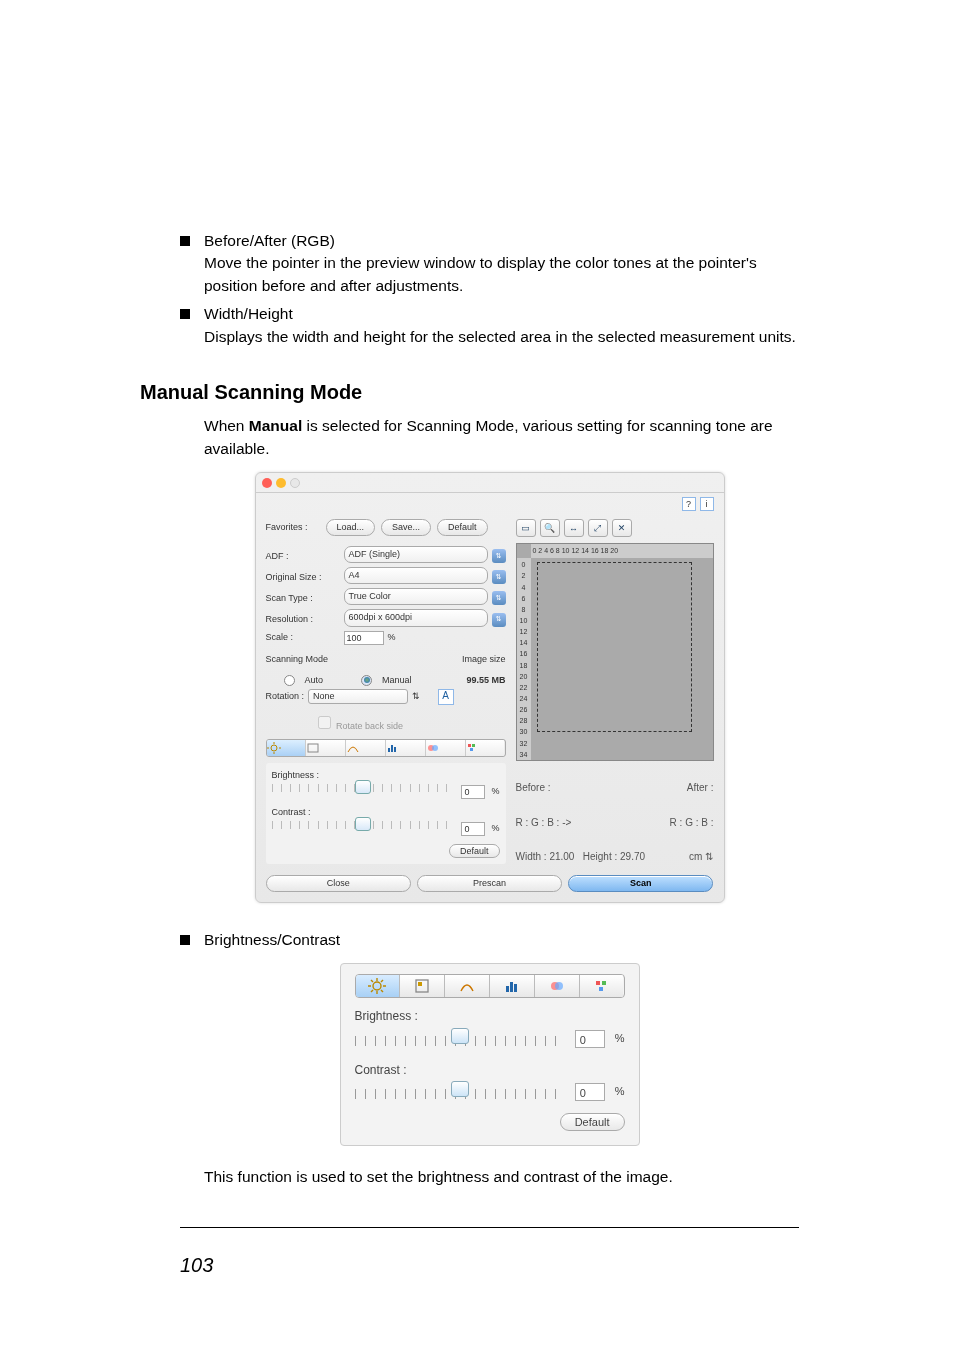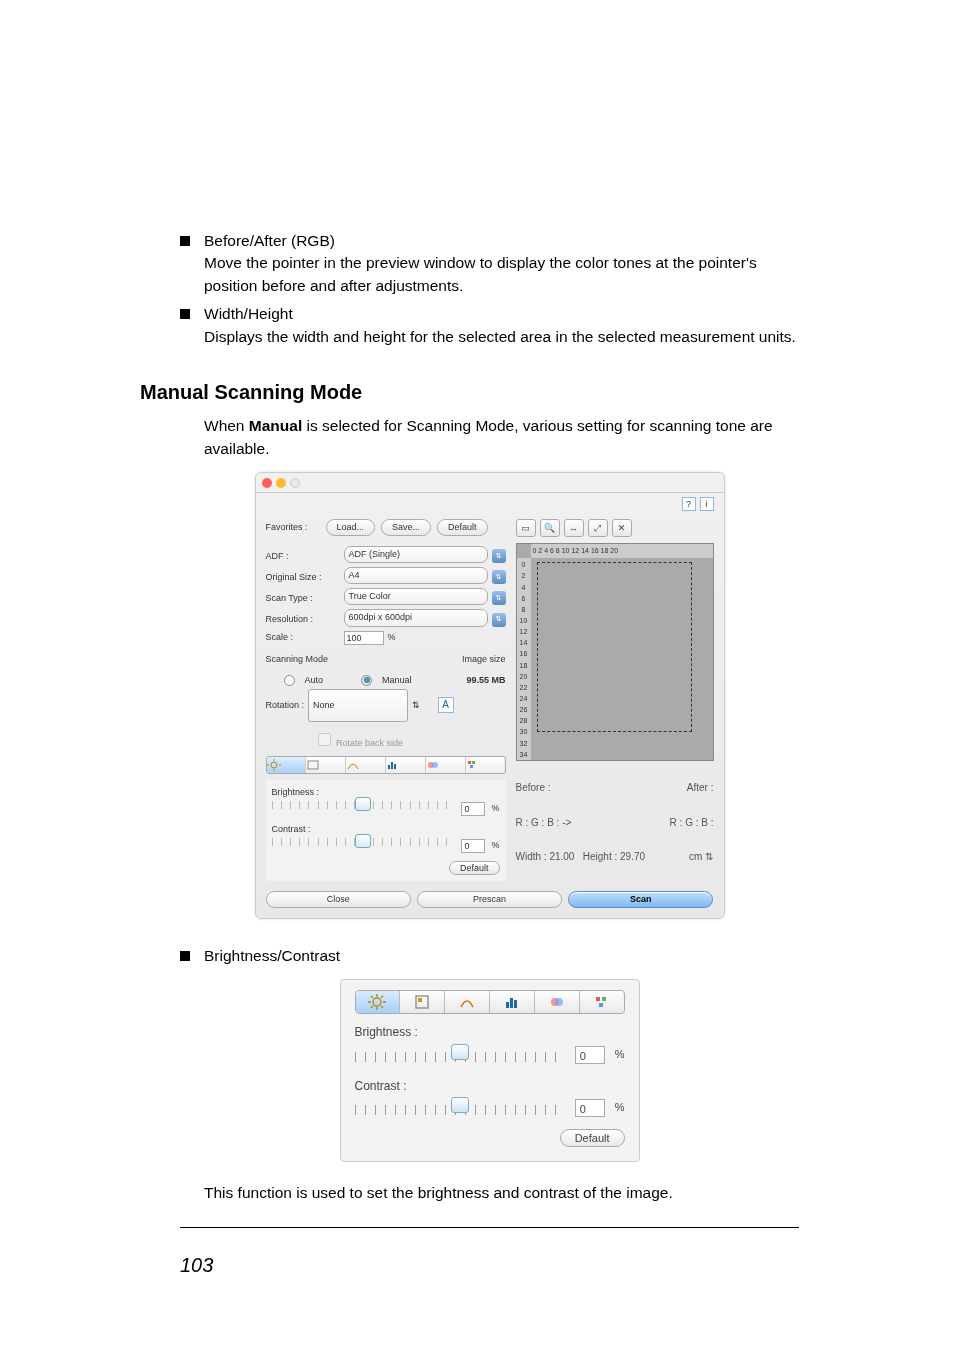--- a/index.html
+++ b/index.html
@@ -49,21 +49,21 @@
   .dd .sel { flex:1; background:linear-gradient(#fff,#f0f0f0); border:1px solid #aaa; border-radius:7px; padding:1px 4px; display:flex; justify-content:space-between; align-items:center; box-shadow: inset 0 1px 0 #fff; }
   .dd .arrows { width:14px; height:14px; background:linear-gradient(#9abef0,#5a8cc0); border-radius:3px; margin-left:4px; display:flex; align-items:center; justify-content:center; color:#fff; font-size:7px; }
 
   .mode-row { display:flex; align-items:center; margin: 8px 0 2px 0; gap: 10px;}
   .mode-row .sm-lbl { width:90px; }
   .radio { width:11px; height:11px; border-radius:50%; border:1px solid #888; display:inline-flex; align-items:center; justify-content:center; vertical-align:middle; background:#fff;}
   .radio.sel::after { content:""; width:6px; height:6px; border-radius:50%; background:radial-gradient(#7a7,#2272cc); display:block;}
   .radio.sel { background:radial-gradient(#eef,#cde);}
 
   .rot-row { margin: 2px 0 8px 0; display:flex; align-items:center; gap:4px;}
-  .rot-row .sel2 { width:100px; background:linear-gradient(#fff,#f0f0f0); border:1px solid #aaa; border-radius:3px; padding:9px 4px; display:flex; justify-content:space-between; }
+  .rot-row .sel2 { width:100px; background:linear-gradient(#fff,#f0f0f0); border:1px solid #aaa; border-radius:3px; padding:0 4px; display:flex; justify-content:space-between; }
   .icon-box { width:16px; height:16px; border:1px solid #8fb8e8; background:#fff; display:inline-flex; align-items:center; justify-content:center; color:#2060a0; font-size:10px;}
   .chk-row { margin-left: 48px; color:#999; margin-bottom:6px;}
 
   .tabstrip { display:flex; gap:0; border:1px solid #aaa; border-radius:3px; overflow:hidden; margin-bottom:6px;}
   .tabstrip span { flex:1; text-align:center; padding:2px 0; border-right:1px solid #ccc; background:linear-gradient(#fff,#eee);}
   .tabstrip span:last-child{border-right:none;}
   .tabstrip span.sel { background:linear-gradient(#dcefff,#aad0f5); }
 
   .slider-grp { padding:6px; background:#f2f2f2; border-radius:3px; }
   .sl-lbl { font-size:9px; margin-bottom:2px;}

